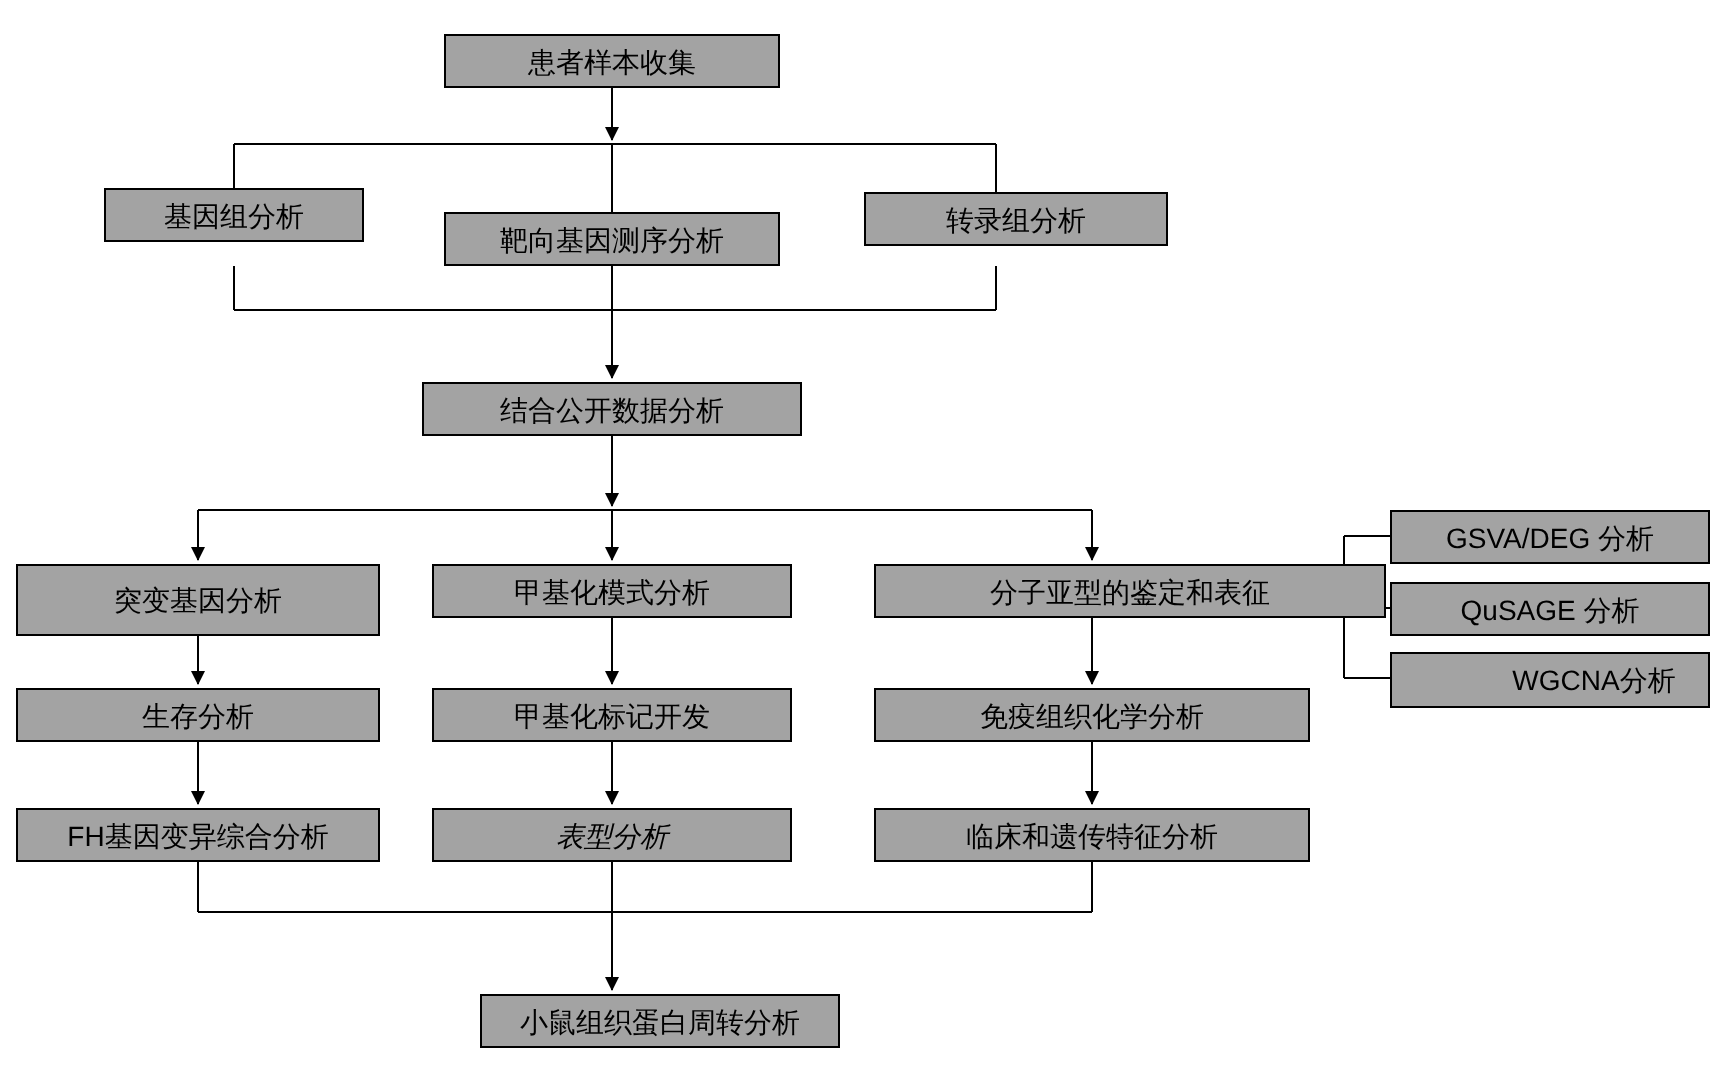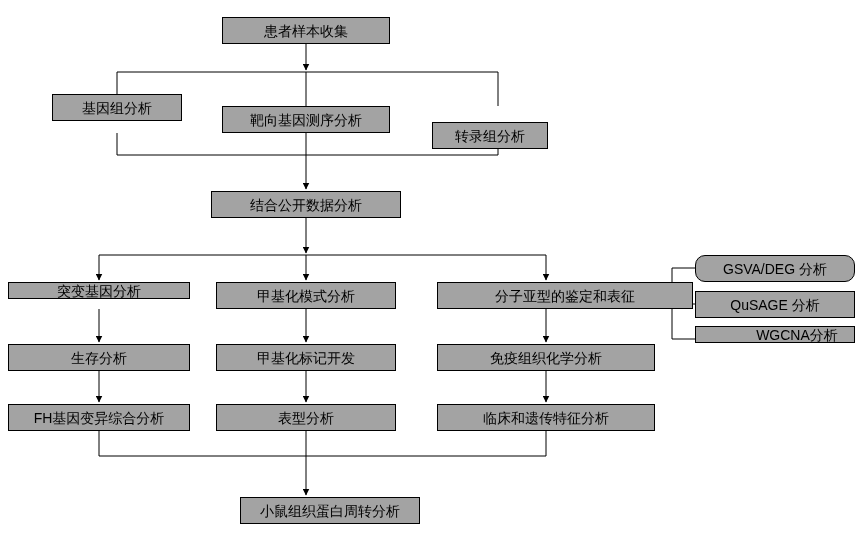--- a/index.html
+++ b/index.html
@@ -91,43 +91,43 @@
       <path d="M306,456 L306,495" marker-end="url(#ah)"></path>
     </g>
   </svg>
 
   <div class="node" style="left:222px; top:17px; width:168px; height:27px;">患者样本收集</div>
 
   <div class="node" style="left:52px; top:94px; width:130px; height:27px;">基因组分析</div>
 
   <div class="node" style="left:222px; top:106px; width:168px; height:27px;">靶向基因测序分析</div>
 
-  <div class="node" style="left:432px; top:122px; width:116px; height:27px;">转录组分析</div>
+  <div class="node" style="left:432px; top:96px; width:152px; height:27px;">转录组分析</div>
 
   <div class="node" style="left:211px; top:191px; width:190px; height:27px;">结合公开数据分析</div>
 
-  <div class="node" style="left:8px; top:282px; width:182px; height:17px;">突变基因分析</div>
+  <div class="node" style="left:8px; top:282px; width:182px; height:36px;">突变基因分析</div>
 
   <div class="node" style="left:8px; top:344px; width:182px; height:27px;">生存分析</div>
 
   <div class="node" style="left:8px; top:404px; width:182px; height:27px;">FH基因变异综合分析</div>
 
   <div class="node" style="left:216px; top:282px; width:180px; height:27px;">甲基化模式分析</div>
 
   <div class="node" style="left:216px; top:344px; width:180px; height:27px;">甲基化标记开发</div>
 
-  <div class="node" style="left:216px; top:404px; width:180px; height:27px;">表型分析</div>
+  <div class="node" style="left:216px; top:404px; width:180px; height:27px;font-style:italic;">表型分析</div>
 
   <div class="node" style="left:437px; top:282px; width:256px; height:27px;">分子亚型的鉴定和表征</div>
 
   <div class="node" style="left:437px; top:344px; width:218px; height:27px;">免疫组织化学分析</div>
 
   <div class="node" style="left:437px; top:404px; width:218px; height:27px;">临床和遗传特征分析</div>
 
-  <div class="node" style="left:695px; top:255px; width:160px; height:27px;border-radius:10px;">GSVA/DEG 分析</div>
+  <div class="node" style="left:695px; top:255px; width:160px; height:27px;">GSVA/DEG 分析</div>
 
   <div class="node" style="left:695px; top:291px; width:160px; height:27px;">QuSAGE 分析</div>
 
-  <div class="node" style="left:695px; top:326px; width:160px; height:17px;padding-left:44px;">WGCNA分析</div>
+  <div class="node" style="left:695px; top:326px; width:160px; height:28px;padding-left:44px;">WGCNA分析</div>
 
   <div class="node" style="left:216px; top:497px; width:180px; height:27px;margin-left:24px;">小鼠组织蛋白周转分析</div>
 
 </div>
 
 </body></html>

